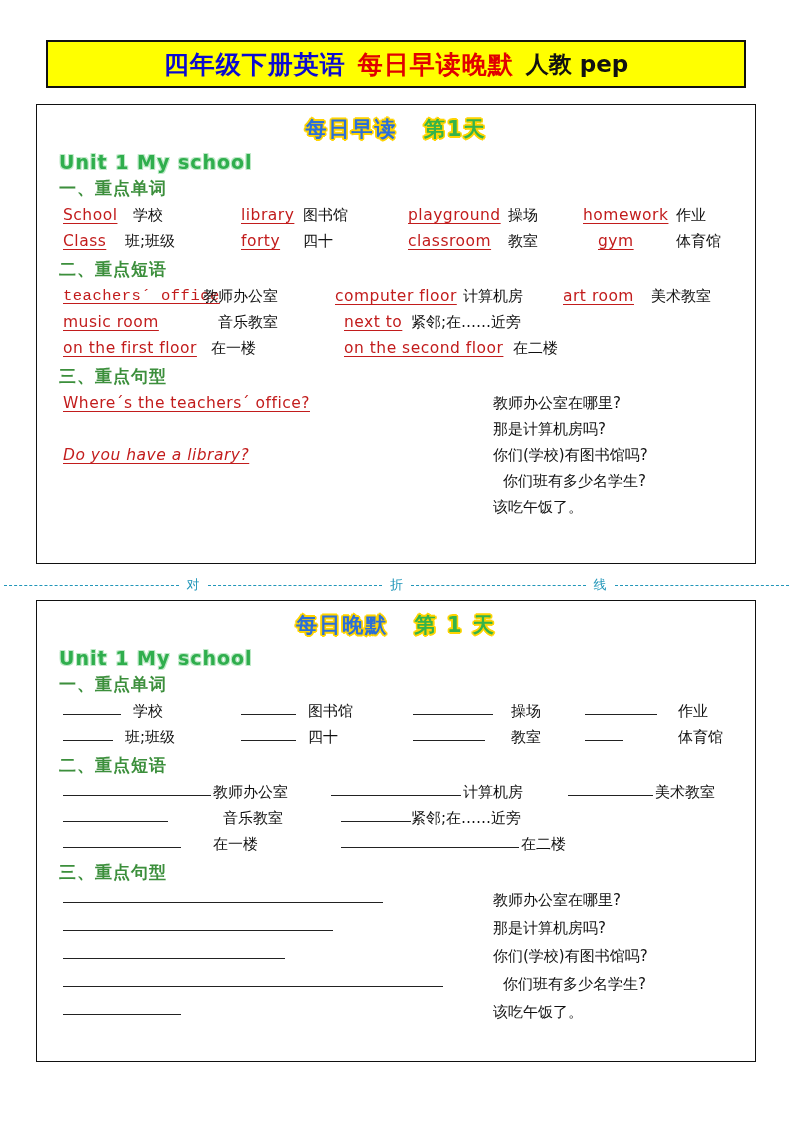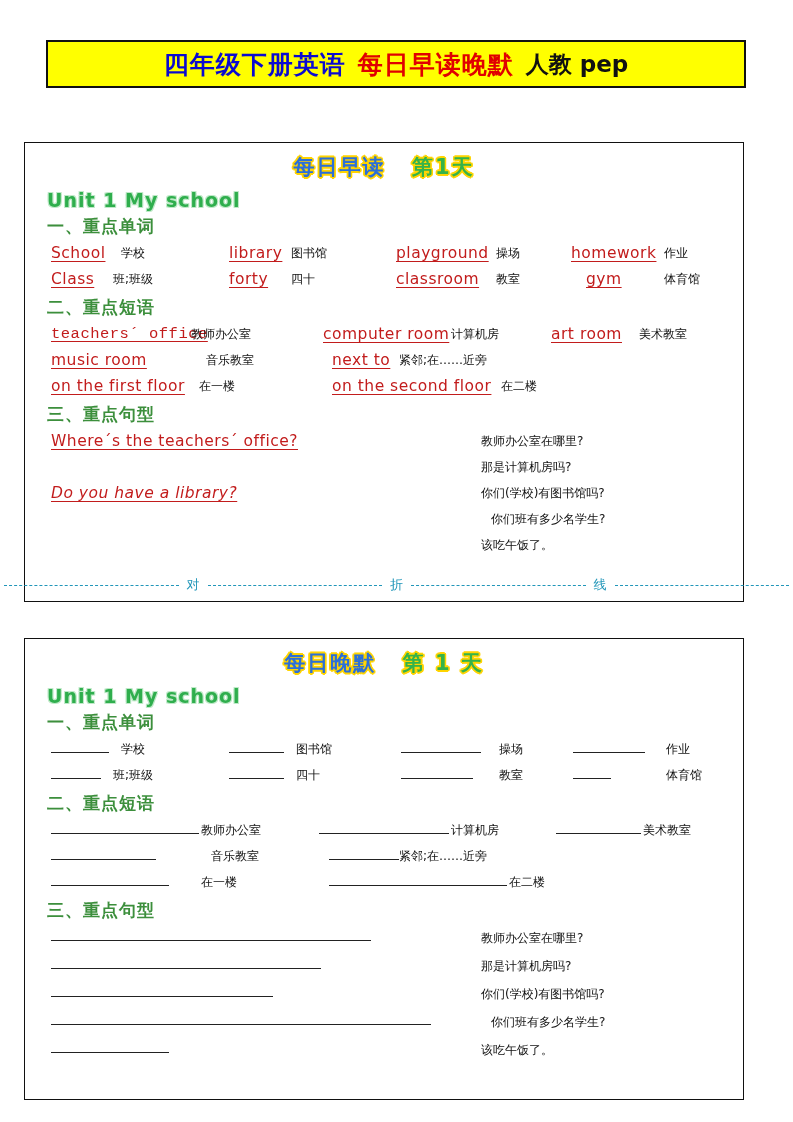--- a/index.html
+++ b/index.html
@@ -54,26 +54,25 @@
     color: #111111;
     font-family: "DejaVu Sans", sans-serif;
     font-weight: bold;
     font-size: 23px;
     margin-left: 12px;
   }
 
   
   .card {
     position: absolute;
-    left: 24px;
+    left: 36px;
     width: 720px;
     border: 1.5px solid #111111;
     box-sizing: border-box;
     background: #ffffff;
-    margin-top: 38px;
   }
   #card-top { top: 104px; height: 460px; }
   #card-bottom { top: 600px; height: 462px; }
 
   .card-inner { position: relative; width: 100%; height: 100%; }
 
   
   .banner-head {
     text-align: center;
     margin-top: 10px;
@@ -139,21 +138,21 @@
   .en {
     color: #c21c1c;
     font-family: "DejaVu Sans", sans-serif;
     text-decoration: underline;
     text-underline-offset: 3px;
     letter-spacing: 0.5px;
   }
   .cn {
     color: #111111;
     font-family: "DejaVu Sans", sans-serif;
-    font-size: 12px;
+    font-size: 15px;
   }
   .cell {
     position: absolute;
     top: 0;
   }
   .blank {
     display: inline-block;
     border-bottom: 1px solid #222222;
     height: 16px;
     vertical-align: -2px;
@@ -228,21 +227,21 @@
         <span class="cell cn" style="left:445px;">教室</span>
         <span class="cell en" style="left:535px;">gym</span>
         <span class="cell cn" style="left:613px;">体育馆</span>
       </div>
 
       <div class="sub-head">二、重点短语</div>
 
       <div class="row">
         <span class="cell en" style="left:0px;font-family:Liberation Mono, monospace;">teachers´ office</span>
         <span class="cell cn" style="left:140px;">教师办公室</span>
-        <span class="cell en" style="left:272px;">computer room</span>
+        <span class="cell en" style="left:272px;">computer floor</span>
         <span class="cell cn" style="left:400px;">计算机房</span>
         <span class="cell en" style="left:500px;">art room</span>
         <span class="cell cn" style="left:588px;">美术教室</span>
       </div>
 
       <div class="row">
         <span class="cell en" style="left:0px;">music room</span>
         <span class="cell cn" style="left:155px;">音乐教室</span>
         <span class="cell en" style="left:281px;">next to</span>
         <span class="cell cn" style="left:348px;">紧邻;在……近旁</span>

